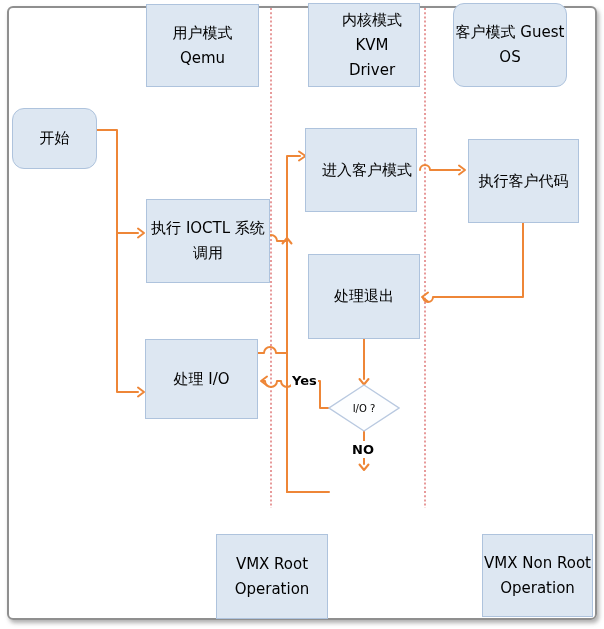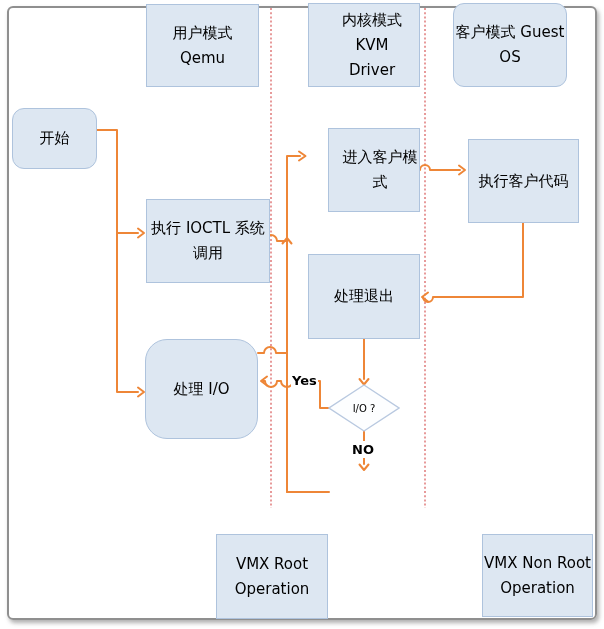--- a/index.html
+++ b/index.html
@@ -31,24 +31,24 @@
   .edge-label{
     position:absolute;z-index:3;font-size:13px;font-weight:bold;color:#000;
     background:#fff;padding:0 1px;line-height:17px;
   }
   
   #n-header-qemu   {left:146px;top:4px;  width:113px;height:83px;}
   #n-header-kvm    {left:308px;top:3px;  width:112px;height:84px;padding-left:16px;}
   #n-header-guest  {left:453px;top:3px;  width:114px;height:84px;border-radius:11px;}
   #n-start         {left:12px; top:108px;width:85px; height:61px;}
   #n-ioctl         {left:146px;top:199px;width:124px;height:84px;}
-  #n-enter-guest   {left:328px;top:128px;width:92px;height:84px;padding-left:12px;}
+  #n-enter-guest   {left:305px;top:128px;width:112px;height:84px;padding-left:12px;}
   #n-exec-guest    {left:468px;top:128px;width:111px;height:84px;margin-top:11px;}
   #n-handle-exit   {left:308px;top:254px;width:112px;height:85px;}
-  #n-handle-io     {left:145px;top:339px;width:113px;height:100px;border-radius:22px;}
+  #n-handle-io     {left:145px;top:339px;width:113px;height:80px;}
   #n-vmx-root      {left:216px;top:534px;width:112px;height:85px;}
   #n-vmx-nonroot   {left:482px;top:534px;width:111px;height:83px;}
   #d-io            {left:328px;top:384px;width:72px;height:48px;}
   #d-signal        {left:327px;top:470px;width:74px;height:44px;}
   #lbl-yes{left:291px;top:372px;}
   #lbl-no {left:351px;top:441px;}
 </style>
 </head>
 <body>
 

